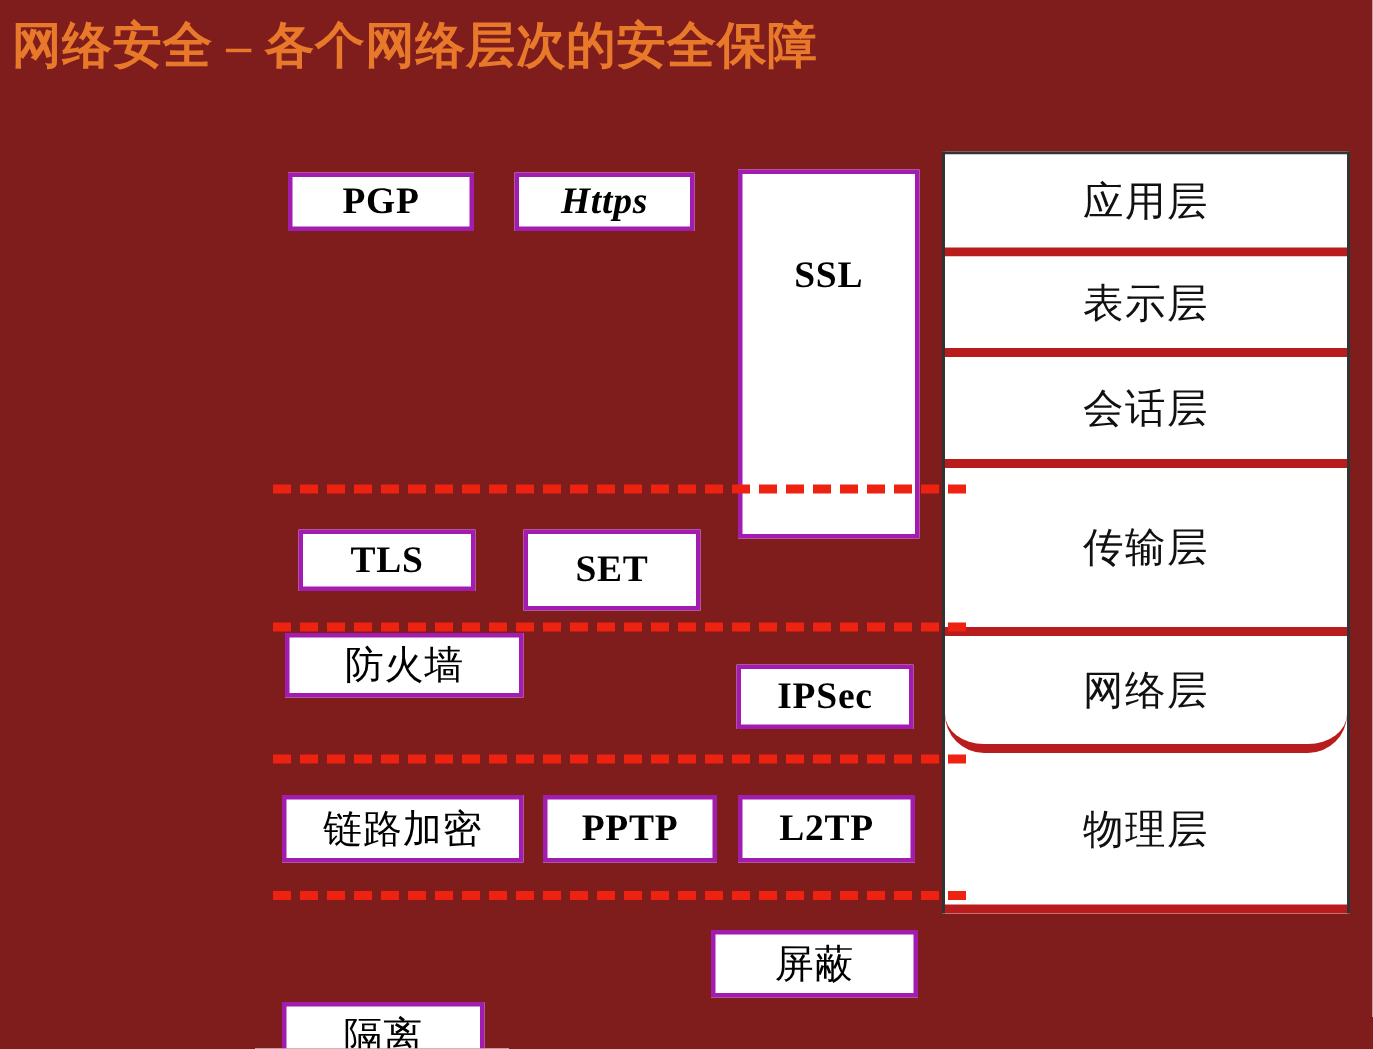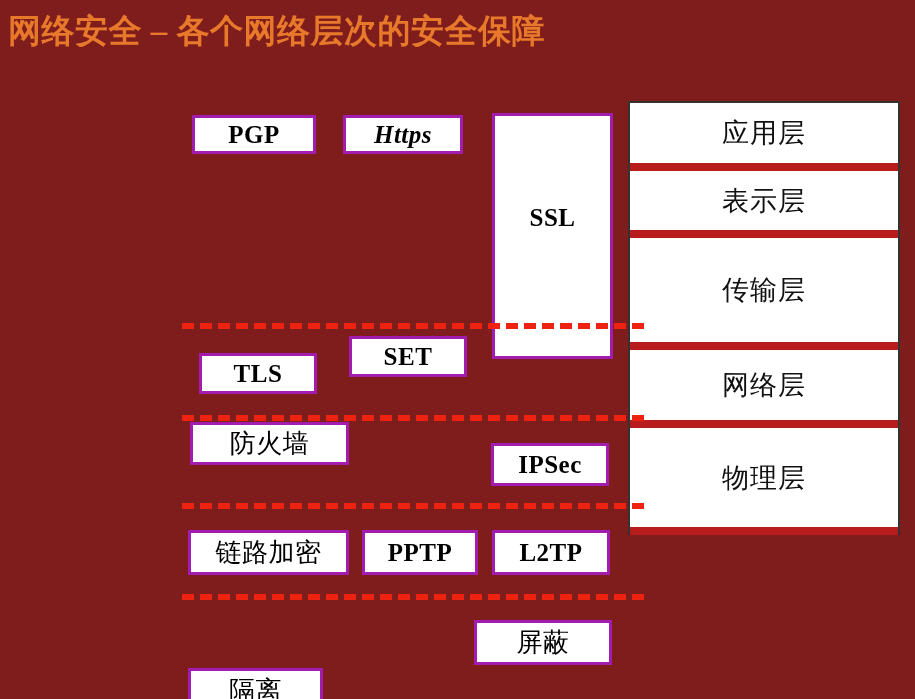--- a/index.html
+++ b/index.html
@@ -37,37 +37,37 @@
     position: absolute;
     left: 628px;
     top: 101px;
     width: 272px;
     border: 2px solid #333333;
     border-bottom: none;
     box-sizing: border-box;
     background: #ffffff;
   }
   .osi-row {
-    border-bottom: 8px solid #b91c1c;
+    border-bottom: 6px solid #b91c1c;
     box-sizing: border-box;
     display: flex;
     align-items: center;
     justify-content: center;
     color: #111111;
     font-size: 27px;
     font-weight: normal;
     font-family: "DejaVu Serif", "Liberation Serif", serif;
     letter-spacing: 1px;
     background: #ffffff;
   }
   .osi-row.h1 { height: 68px; }
   .osi-row.h2 { height: 67px; }
   .osi-row.h3 { height: 74px; }
   .osi-row.h4 { height: 112px; }
-  .osi-row.h5 { height: 78px; }
+  .osi-row.h5 { height: 78px; border-radius: 26px; }
   .osi-row.h6 { height: 78px; }
   .osi-row.h7 { height: 107px; }
 
   
   .pbox {
     position: absolute;
     border: 3px solid #a21caf;
     background: #ffffff;
     box-sizing: border-box;
     display: flex;
@@ -83,55 +83,56 @@
     font-family: "DejaVu Serif", "Liberation Serif", serif;
     font-weight: normal;
     font-size: 26px;
   }
   .pbox.lat {
     font-family: "Liberation Serif", "DejaVu Serif", serif;
     font-weight: bold;
   }
   .pbox.tall {
     align-items: flex-start;
-    padding-top: 88px;
+    padding-top: 54px;
   }
 
   
   .dashline {
     position: absolute;
     height: 0;
     border-top: 6px dashed #EE2211;
     z-index: 5;
   }
 </style>
 </head>
 <body>
 
 <div id="slide">
 
   <div id="slide-title">网络安全 – 各个网络层次的安全保障</div>
 
   <div class="osi-stack">
     <div class="osi-row h1">应用层</div>
     <div class="osi-row h2">表示层</div>
+    <div class="osi-row h3">会话层</div>
     <div class="osi-row h4">传输层</div>
     <div class="osi-row h5">网络层</div>
     <div class="osi-row h7">物理层</div>
   </div>
 
   <div class="pbox lat" style="left:192px; top:115px; width:124px; height:39px;">PGP</div>
 
   <div class="pbox lat" style="left:343px; top:115px; width:120px; height:39px;font-style:italic;">Https</div>
 
   <div class="pbox lat tall" style="left:492px; top:113px; width:121px; height:246px;">SSL</div>
 
   <div class="pbox lat" style="left:199px; top:353px; width:118px; height:41px;">TLS</div>
 
-  <div class="pbox lat" style="left:349px; top:336px; width:118px; height:41px;">SET</div>
+  <div class="pbox lat" style="left:349px; top:353px; width:118px; height:54px;">SET</div>
 
   <div class="pbox cjk" style="left:190px; top:422px; width:159px; height:43px;">防火墙</div>
 
   <div class="pbox lat" style="left:491px; top:443px; width:118px; height:43px;">IPSec</div>
 
   <div class="pbox cjk" style="left:188px; top:530px; width:161px; height:45px;">链路加密</div>
 
   <div class="pbox lat" style="left:362px; top:530px; width:116px; height:45px;">PPTP</div>
 
   <div class="pbox lat" style="left:492px; top:530px; width:118px; height:45px;">L2TP</div>

